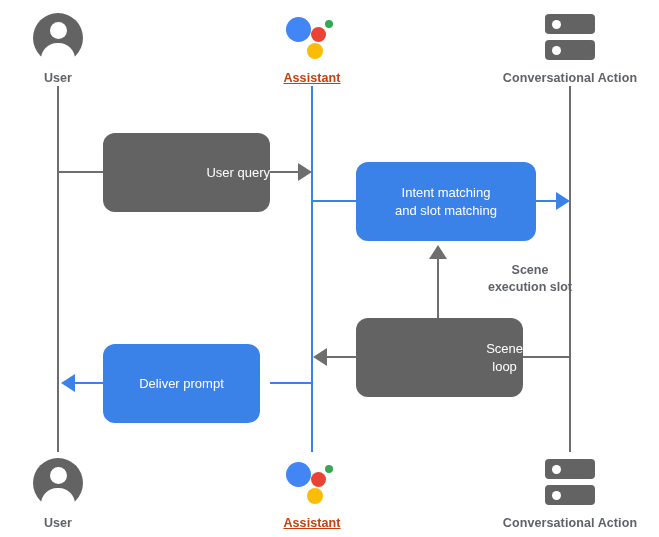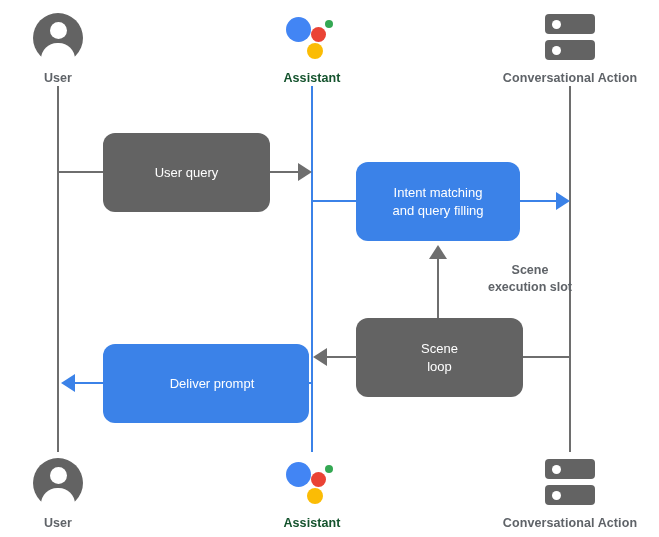--- a/index.html
+++ b/index.html
@@ -25,21 +25,21 @@
     text-align: center;
     transform: translateX(-100px);
   }
   .actor-label {
     font-size: 12.5px;
     font-weight: bold;
     color: #5f6368;
     letter-spacing: .1px;
     white-space: nowrap;
   }
-  .actor-label.blue-label { color: #14532d; }
+  .actor-label.blue-label { color: #c2410c; text-decoration: underline; }
   .actor-icon-wrap {
     height: 56px;
     display: flex;
     align-items: center;
     justify-content: center;
     margin-bottom: 5px;
   }
 
   
   .user-icon {
@@ -108,21 +108,21 @@
     position: absolute;
     border-radius: 12px;
     display: flex;
     align-items: center;
     justify-content: center;
     text-align: center;
     color: #ffffff;
     font-size: 13px;
     line-height: 18px;
   }
-  .box.gray { background: #636363; }
+  .box.gray { background: #636363; justify-content: flex-end; }
   .box.blue { background: #3B82E8; }
 
   
   .hline { position: absolute; height: 2px; }
   .vline { position: absolute; width: 2px; }
   .hline.gray, .vline.gray { background: #6e6e6e; }
   .hline.blue, .vline.blue { background: #3B82E8; }
 
   .arrow { position: absolute; width: 0; height: 0; }
   .arrow.right.gray {
@@ -211,24 +211,24 @@
 
   <div class="box gray" style="left:103px; top:133px; width:167px; height:79px;">
     <span>User query</span>
   </div>
 
   <div class="hline gray" style="left:270px; top:171px; width:29px;"></div>
   <div class="arrow right gray" style="left:298px; top:163px;"></div>
 
   <div class="hline blue" style="left:312px; top:200px; width:45px;"></div>
 
-  <div class="box blue" style="left:356px; top:162px; width:164px; height:79px;">
+  <div class="box blue" style="left:356px; top:162px; width:180px; height:79px;">
     <div>
       <div>Intent matching</div>
-      <div>and query filling</div>
+      <div>and slot matching</div>
     </div>
   </div>
 
   <div class="hline blue" style="left:520px; top:200px; width:36px;"></div>
   <div class="arrow right blue" style="left:556px; top:192px;"></div>
 
   <div class="vline gray" style="left:437px; top:258px; height:61px;"></div>
   <div class="arrow up gray" style="left:429px; top:245px;"></div>
 
   <div class="loop-label" style="left:455px; top:262px;">
@@ -243,21 +243,21 @@
     </div>
   </div>
 
   <div class="hline gray" style="left:523px; top:356px; width:47px;"></div>
 
   <div class="hline gray" style="left:327px; top:356px; width:30px;"></div>
   <div class="arrow left gray" style="left:313px; top:348px;"></div>
 
   <div class="hline blue" style="left:270px; top:382px; width:43px;"></div>
 
-  <div class="box blue" style="left:103px; top:344px; width:194px; height:79px;padding-left:12px;">
+  <div class="box blue" style="left:103px; top:344px; width:157px; height:79px;">
     <span>Deliver prompt</span>
   </div>
 
   <div class="hline blue" style="left:75px; top:382px; width:29px;"></div>
   <div class="arrow left blue" style="left:61px; top:374px;"></div>
 
   <div class="actor" style="left:58px; top:455px;">
     <div class="actor-icon-wrap">
       <div class="user-icon">
         <div class="head"></div>

